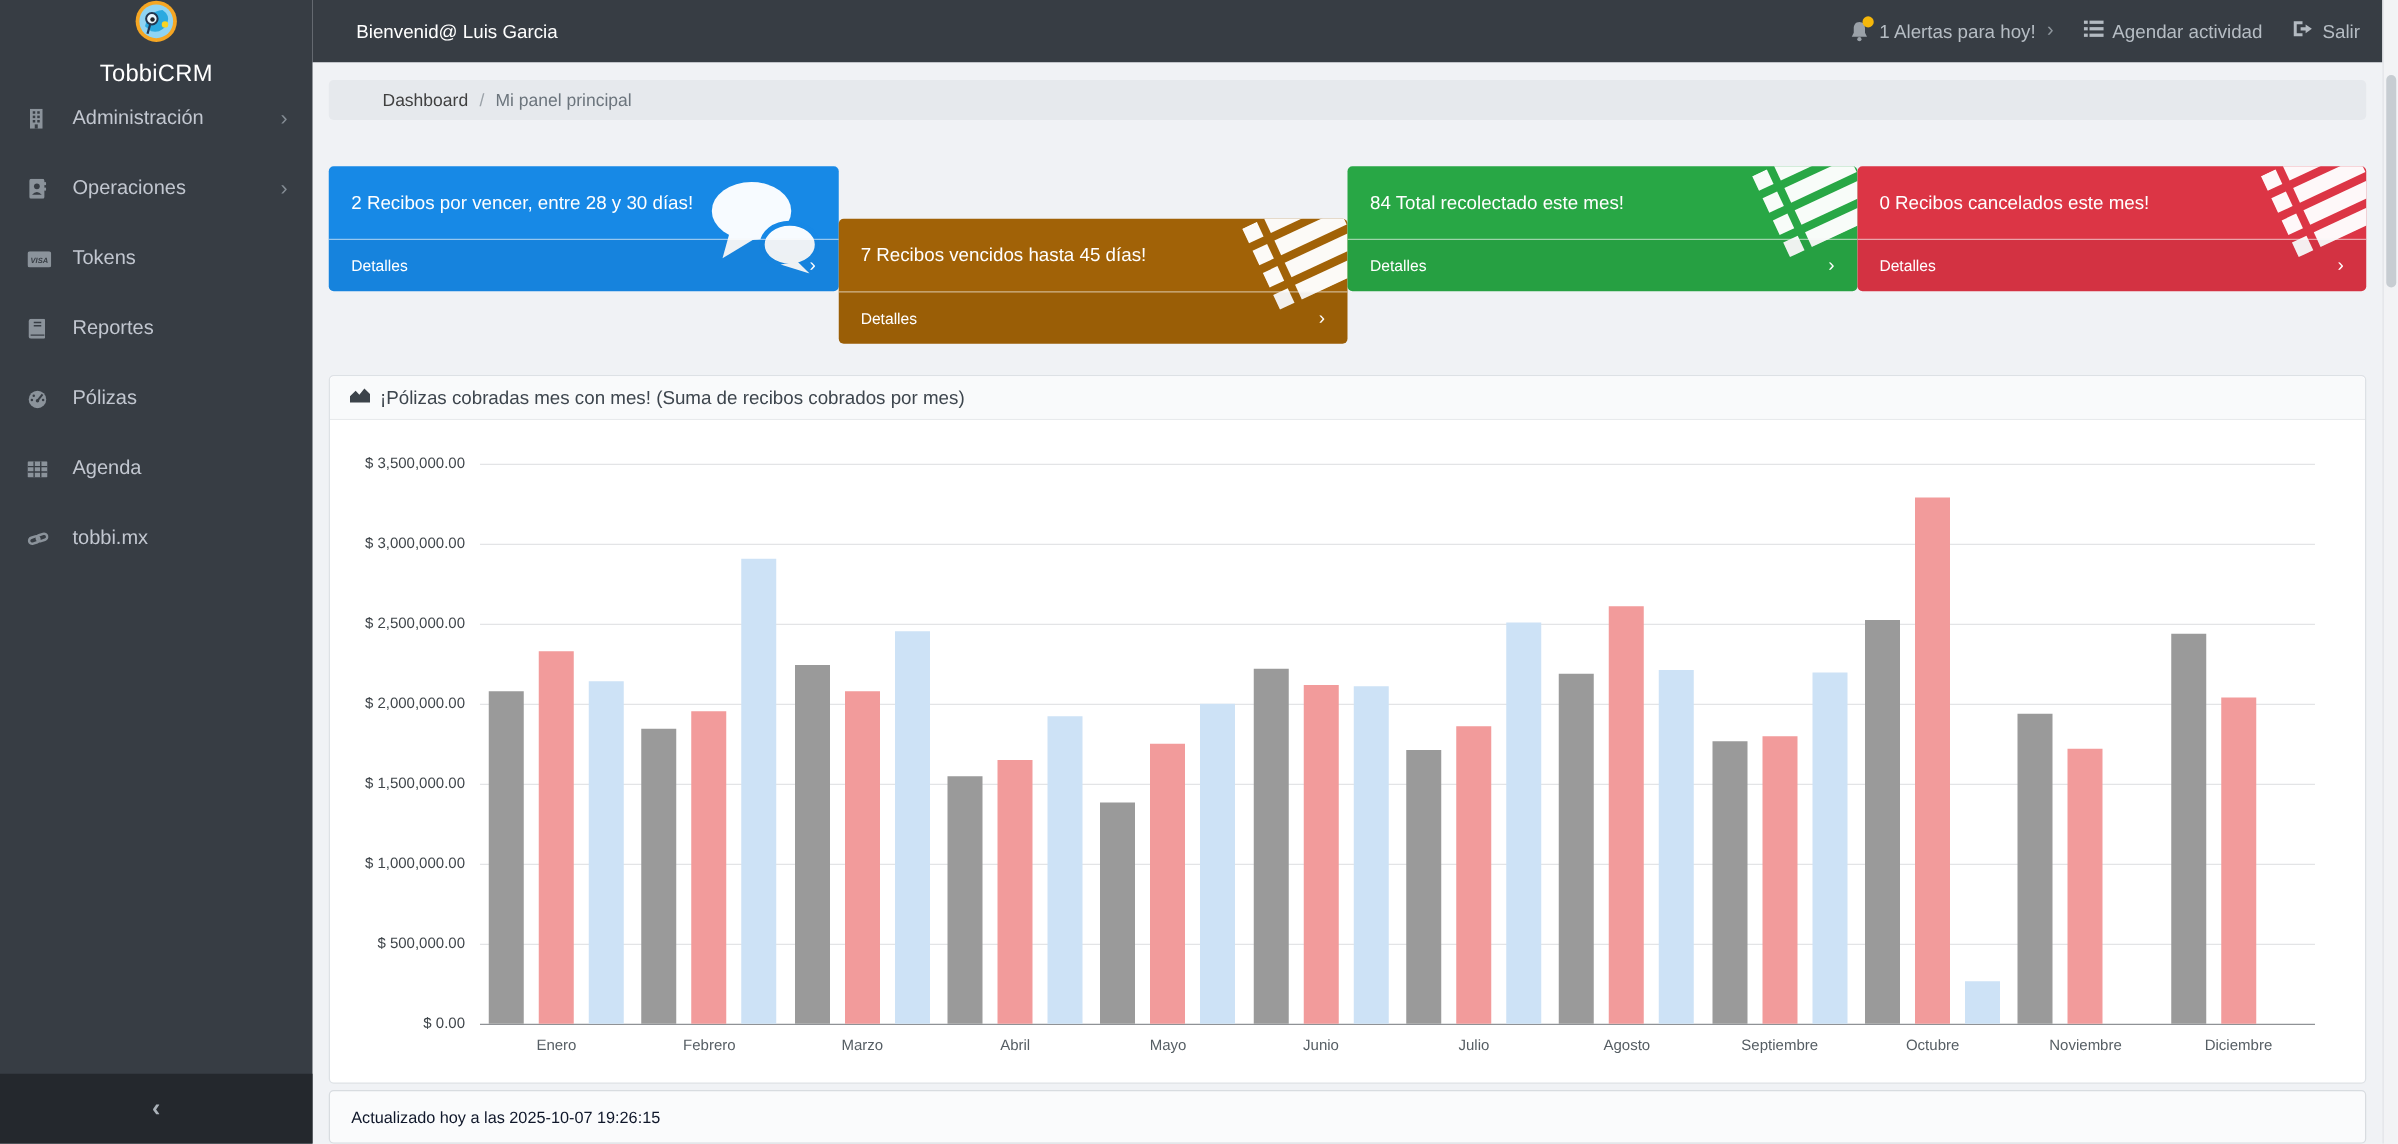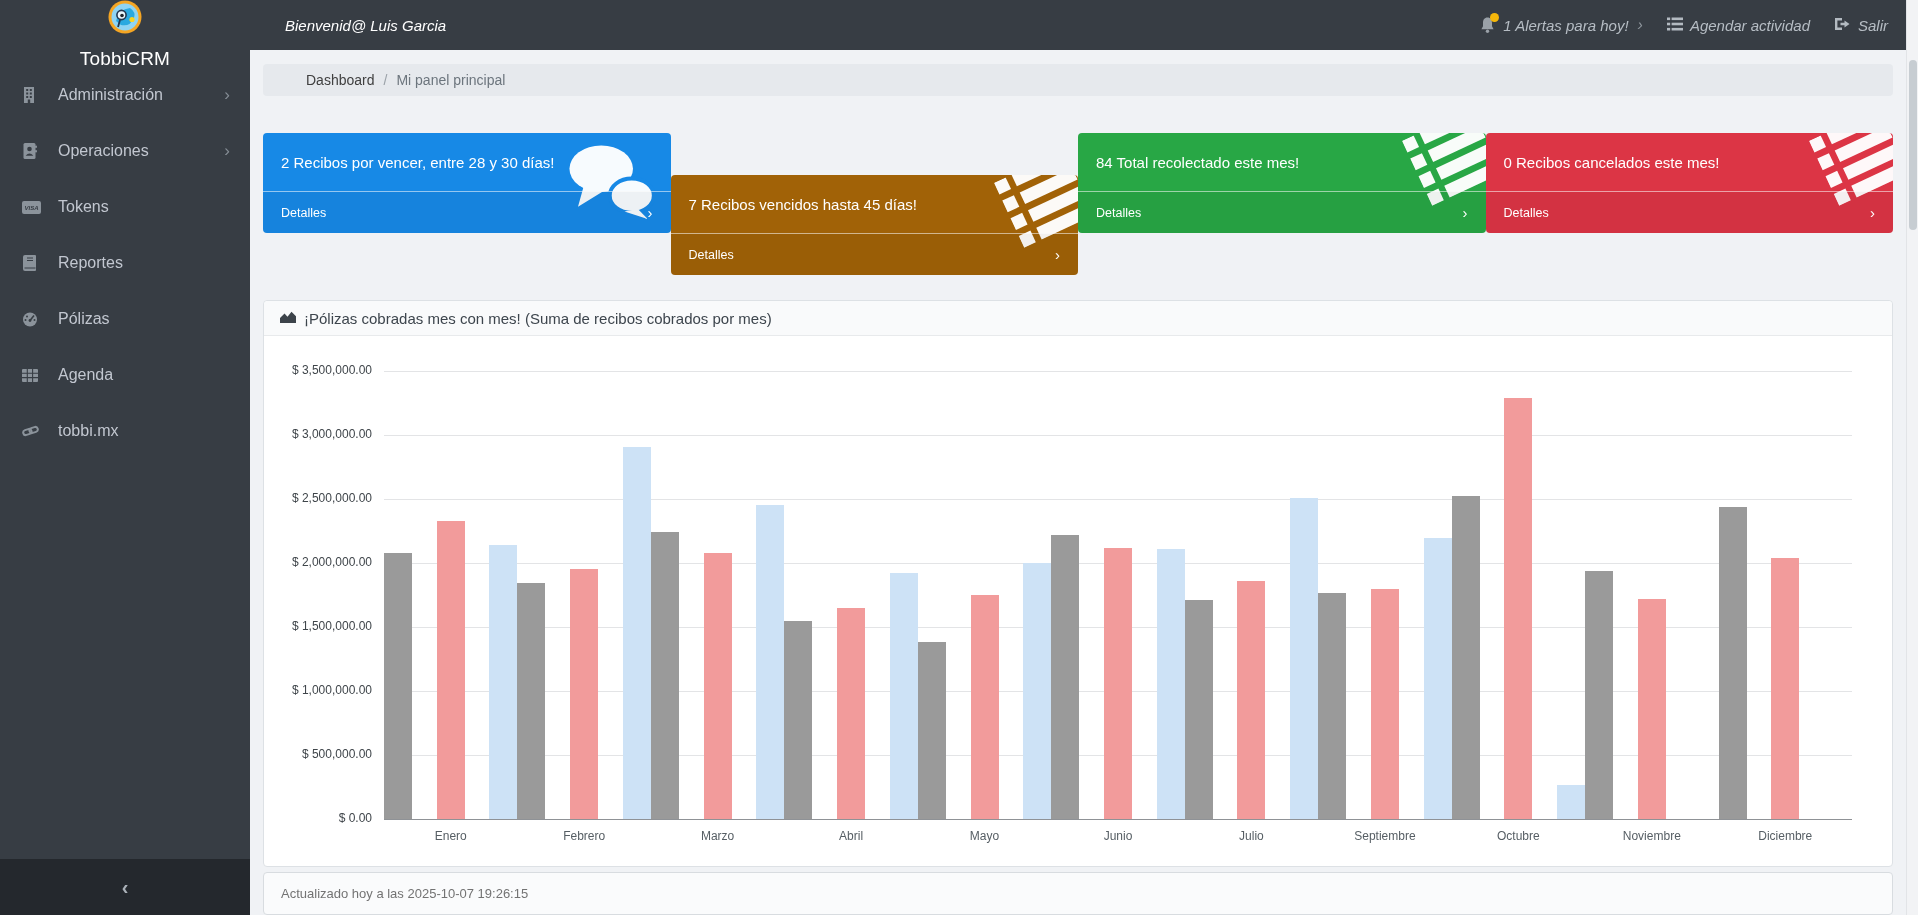--- a/index.html
+++ b/index.html
@@ -12,21 +12,21 @@
   .brand-text { color:#fff; font-size:19px; letter-spacing:0.2px; }
   .menu { padding-top:10px; }
   .menu-item { height:56px; display:flex; align-items:center; padding:0 22px; color:#c2c7d0; font-size:16px; cursor:pointer; position:relative; }
   .menu-item .mi-icon { width:26px; margin-right:10px; display:flex; align-items:center; justify-content:flex-start; }
   .menu-item .mi-chev { position:absolute; right:20px; color:#858d95; font-size:17px; }
   .sidebar-collapse { position:absolute; bottom:0; left:0; width:100%; height:56px; background:#24282d; display:flex; align-items:center; justify-content:center; cursor:pointer; }
   .sidebar-collapse .chev { color:#aab1b8; font-size:20px; font-weight:bold; }
 
   
   .main { flex:1; display:flex; flex-direction:column; height:100%; }
-  .navbar { height:57px; background:#373d44; display:flex; align-items:center; padding:0 18px 0 35px; color:#fff;font-style:italic; }
+  .navbar { height:57px; background:#373d44; display:flex; align-items:center; padding:0 18px 0 35px; color:#fff; }
   .welcome { font-size:15px; color:#ffffff; }
   .nav-right { margin-left:auto; display:flex; align-items:center; gap:24px; color:#b6bdc4; font-size:15px; }
   .nav-link { display:flex; align-items:center; gap:7px; cursor:pointer; }
   .bell-wrap { position:relative; width:17px; height:18px; }
   .bell-badge { position:absolute; top:-3px; right:-3px; width:9px; height:9px; border-radius:50%; background:#f5b70a; }
   .nav-chev { color:#8d959c; font-size:16px; margin-left:2px; }
 
   .content { flex:1; padding:14px 13px 0 13px; background:#f0f2f5; }
 
   
@@ -47,26 +47,26 @@
   .icon-list-rot { right:-6px; top:-12px; transform:rotate(-25deg); }
 
   
   .card { margin-top:25px; background:#fff; border:1px solid #dde1e5; border-radius:4px; }
   .card-header { height:35px; background:#f9fafb; border-bottom:1px solid #e8eaec; display:flex; align-items:center; gap:8px; padding:0 16px; font-size:15px; color:#3d454d; border-radius:4px 4px 0 0; }
   .chart-wrap { position:relative; height:530px; }
   .y-label { position:absolute; left:0; width:108px; text-align:right; font-size:12px; color:#3f454a; }
   .plot { position:absolute; left:120px; right:40px; top:35px; height:448px; display:flex; align-items:flex-end; }
   .gridline { position:absolute; left:0; right:0; height:1px; background:#e3e4e6; }
   .gridline.baseline { background:#8f9296; }
-  .bar-group { flex:1; height:100%; display:flex; align-items:flex-end; justify-content:space-between; gap:12px; position:relative;text-decoration:underline; }
+  .bar-group { flex:1; height:100%; display:flex; align-items:flex-end; justify-content:center; gap:12px; position:relative;text-decoration:underline; }
   .bar { width:28px; }
   .cat-label { position:absolute; bottom:-24px; left:0; right:0; text-align:center; font-size:12px; color:#565e64; }
 
   
-  .update-bar { margin-top:5px; height:43px; background:#fafbfc; border:1px solid #d8dce0; border-radius:4px; display:flex; align-items:center; padding:0 17px; font-size:13px; color:#737373; }
+  .update-bar { margin-top:5px; height:43px; background:#fafbfc; border:1px solid #d8dce0; border-radius:4px; display:flex; align-items:center; padding:0 17px; font-size:13px; color:#0f172a; }
 
   
   .scrollbar { width:12px; min-width:12px; height:100%; background:#f2f3f5; border-left:1px solid #e2e4e7; position:relative; cursor:pointer; }
   .scroll-thumb { position:absolute; top:60px; left:2px; width:8px; height:170px; background:#c7cdd2; border-radius:4px; }
 </style>
 </head>
 <body>
 
 <div class="app">
 
@@ -370,20 +370,26 @@
                 <div class="bar" title="Junio: 2110000" style="height: 270px; background: rgb(205, 226, 246);"></div>
                 <div class="cat-label">Junio</div>
               </div>
               <div class="bar-group">
                 <div class="bar" title="Julio: 1710000" style="height: 219px; background: rgb(154, 154, 154);"></div>
                 <div class="bar" title="Julio: 1860000" style="height: 238px; background: rgb(242, 155, 155);"></div>
                 <div class="bar" title="Julio: 2510000" style="height: 321px; background: rgb(205, 226, 246);"></div>
                 <div class="cat-label">Julio</div>
               </div>
               <div class="bar-group">
+                <div class="bar" title="Agosto: 2190000" style="height: 280px; background: rgb(154, 154, 154);"></div>
+                <div class="bar" title="Agosto: 2610000" style="height: 334px; background: rgb(242, 155, 155);"></div>
+                <div class="bar" title="Agosto: 2210000" style="height: 283px; background: rgb(205, 226, 246);"></div>
+                <div class="cat-label">Agosto</div>
+              </div>
+              <div class="bar-group">
                 <div class="bar" title="Septiembre: 1765000" style="height: 226px; background: rgb(154, 154, 154);"></div>
                 <div class="bar" title="Septiembre: 1795000" style="height: 230px; background: rgb(242, 155, 155);"></div>
                 <div class="bar" title="Septiembre: 2195000" style="height: 281px; background: rgb(205, 226, 246);"></div>
                 <div class="cat-label">Septiembre</div>
               </div>
               <div class="bar-group">
                 <div class="bar" title="Octubre: 2520000" style="height: 323px; background: rgb(154, 154, 154);"></div>
                 <div class="bar" title="Octubre: 3290000" style="height: 421px; background: rgb(242, 155, 155);"></div>
                 <div class="bar" title="Octubre: 265000" style="height: 34px; background: rgb(205, 226, 246);"></div>
                 <div class="cat-label">Octubre</div>

